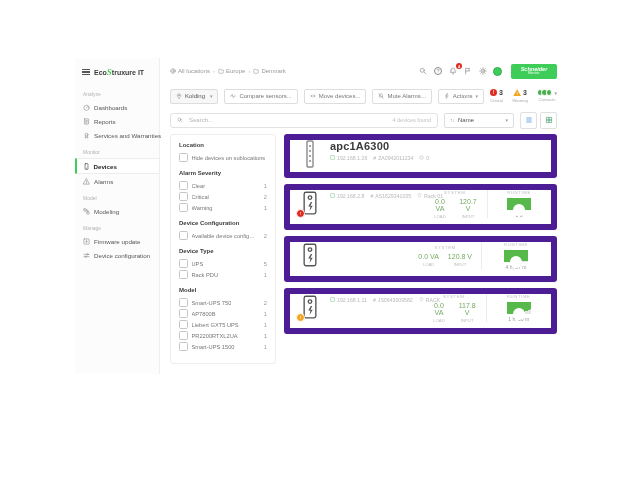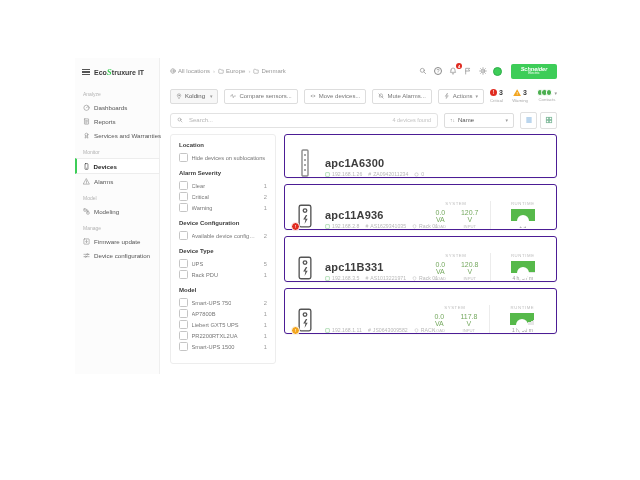--- a/index.html
+++ b/index.html
@@ -61,21 +61,21 @@
   .content{display:flex;gap:8px;margin-top:4px;flex:1;align-items:flex-start}
   .filters{width:106px;flex-shrink:0;background:#fff;border:1px solid #ededed;border-radius:3px;padding:7px 8px 11px;box-sizing:border-box}
   .fgroup-title{font-size:6px;font-weight:bold;color:#3c3c3c;margin:7px 0 4px}
   .fgroup:first-child .fgroup-title{margin-top:0}
   .fopt{display:flex;align-items:center;gap:4px;height:11px;font-size:5.7px;color:#777}
   .cbx{width:6.5px;height:6.5px;border:1px solid #c5c5c5;border-radius:1.5px;background:#fff;flex-shrink:0;cursor:pointer}
   .flabel{white-space:nowrap;overflow:hidden;text-overflow:ellipsis}
   .fcount{margin-left:auto;color:#999;padding-left:3px}
   
   .devlist{flex:1;display:flex;flex-direction:column;gap:6px;min-width:0}
-  .card{background:#fff;border:1px solid #4c1d95;border-radius:3px;display:flex;align-items:flex-end;padding:0 10px;box-sizing:border-box;box-shadow:0 1px 1px rgba(0,0,0,.03);cursor:pointer}
+  .card{background:#fff;border:6px solid #4c1d95;border-radius:3px;display:flex;align-items:flex-start;padding:0 10px;box-sizing:border-box;box-shadow:0 1px 1px rgba(0,0,0,.03);cursor:pointer}
   .card.h1{height:44px}.card.h2{height:46px}
   .devicon{position:relative;width:20px;display:flex;justify-content:center;flex-shrink:0}
   .sev{position:absolute;left:-4px;bottom:-2px;width:7px;height:7px;border-radius:50%;color:#fff;font-size:4.2px;font-weight:bold;display:flex;align-items:center;justify-content:center;border:1px solid #fff;box-sizing:content-box}
   .sev.critical{background:#e02b20}
   .sev.warning{background:#f2a51f}
   .dinfo{margin-left:10px;min-width:0}
   .dname{font-size:11px;font-weight:bold;color:#3d3d3d;letter-spacing:.2px}
   .dmeta{display:flex;align-items:center;gap:6px;font-size:5.2px;color:#b8b8b8;margin-top:2.5px;white-space:nowrap}
   .mitem{display:flex;align-items:center;gap:2px}
   .panels{margin-left:auto;display:flex;align-items:center;gap:9px}
@@ -449,21 +449,20 @@
         <div class="card h2">
           <span class="devicon">
             <svg width="18" height="26" viewBox="0 0 20 28" fill="none" stroke="#555" stroke-width="1.5">
                 <rect x="3.5" y="2" width="13" height="24" rx="2"></rect>
                 <circle cx="10" cy="8" r="2"></circle>
                 <path d="M11 13l-3 5h2.5l-1 5 3.5-6h-2.5l2-4z" fill="#555" stroke="none"></path>
               </svg>
             <span class="sev critical">!</span>
           </span>
           <div class="dinfo">
-            <div class="dname">apc11A936</div>
             <div class="dmeta">
               <span class="mitem">
                   <svg width="5" height="5" viewBox="0 0 24 24" fill="none" stroke="#8fcf97" stroke-width="3">
                     <rect x="3" y="3" width="18" height="18" rx="2"></rect>
                   </svg>
                   <span>192.168.2.8</span>
                 </span>
               <span class="mitem">
                   <span>#</span>
                   <span>AS1629341035</span>
@@ -500,41 +499,20 @@
         </div>
 
         <div class="card h2">
           <span class="devicon">
             <svg width="18" height="26" viewBox="0 0 20 28" fill="none" stroke="#555" stroke-width="1.5">
                 <rect x="3.5" y="2" width="13" height="24" rx="2"></rect>
                 <circle cx="10" cy="8" r="2"></circle>
                 <path d="M11 13l-3 5h2.5l-1 5 3.5-6h-2.5l2-4z" fill="#555" stroke="none"></path>
               </svg>
           </span>
-          <div class="dinfo">
-            <div class="dname">apc11B331</div>
-            <div class="dmeta">
-              <span class="mitem">
-                  <svg width="5" height="5" viewBox="0 0 24 24" fill="none" stroke="#8fcf97" stroke-width="3">
-                    <rect x="3" y="3" width="18" height="18" rx="2"></rect>
-                  </svg>
-                  <span>192.168.3.5</span>
-                </span>
-              <span class="mitem">
-                  <span>#</span>
-                  <span>AS1013221971</span>
-                </span>
-              <span class="mitem">
-                  <svg width="5" height="5" viewBox="0 0 24 24" fill="none" stroke="#bdbdbd" stroke-width="2.5">
-                    <path d="M12 21s-7-6.5-7-11a7 7 0 0114 0c0 4.5-7 11-7 11z"></path>
-                  </svg>
-                  <span>Rack 01</span>
-                </span>
-            </div>
-          </div>
           <div class="panels">
             <div class="syscol">
               <div class="ptitle">SYSTEM</div>
               <div class="sysvals">
                 <div class="sv">
                     <div class="v">0.0 VA</div>
                     <div class="l">LOAD</div>
                   </div>
                 <div class="sv">
                     <div class="v">120.8 V</div>

